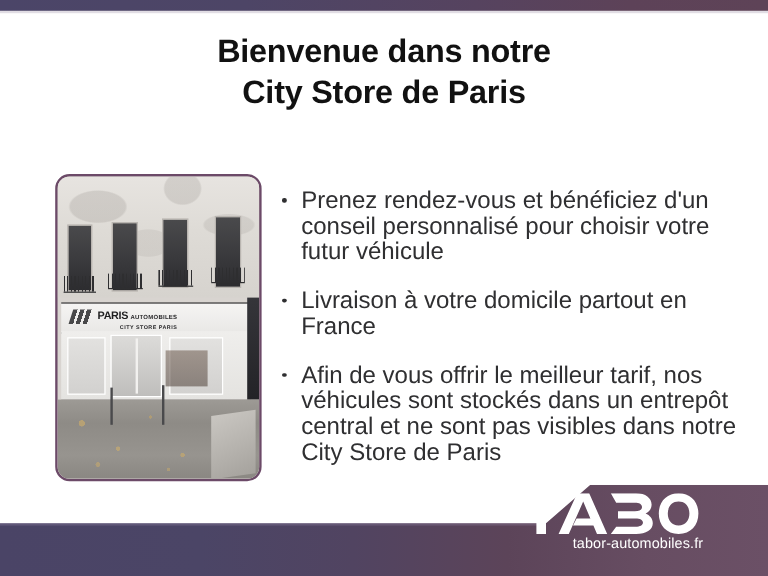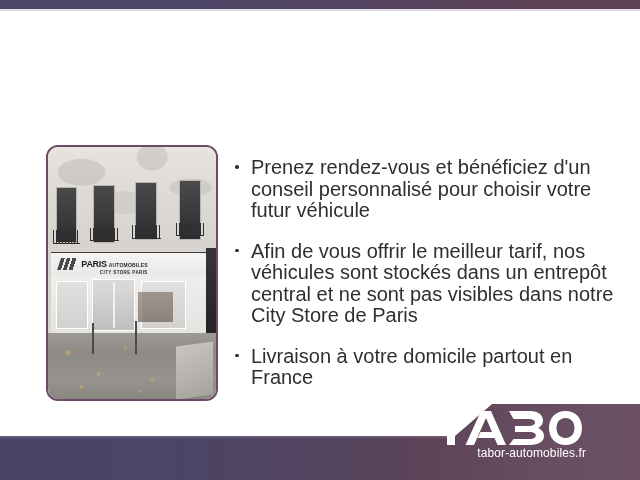--- a/index.html
+++ b/index.html
@@ -219,20 +219,24 @@
   }
 </style>
 </head>
 <body>
 
 <div class="slide">
 
   <div class="top-bar"></div>
   <div class="top-bar-shade"></div>
 
+  <div class="title">
+    <span class="line">Bienvenue dans notre</span>
+    <span class="line">City Store de Paris</span>
+  </div>
 
   <div class="photo-frame">
     <div class="photo">
 
       <div class="facade"></div>
       <div class="win w1"></div>
       <div class="win w2"></div>
       <div class="win w3"></div>
       <div class="win w4"></div>
       <div class="railing r1"></div>
@@ -266,25 +270,25 @@
     </div>
   </div>
 
   <div class="bullets">
     <div class="bullet">
       <span class="dot"></span>
       <span class="txt">Prenez rendez-vous et bénéficiez d'un conseil personnalisé pour choisir votre futur véhicule</span>
     </div>
     <div class="bullet">
       <span class="dot"></span>
-      <span class="txt">Afin de vous offrir le meilleur tarif, nos véhicules sont stockés dans un entrepôt central et ne sont pas visibles dans notre City Store de Paris</span>
+      <span class="txt">Livraison à votre domicile partout en France</span>
     </div>
     <div class="bullet">
       <span class="dot"></span>
-      <span class="txt">Livraison à votre domicile partout en France</span>
+      <span class="txt">Afin de vous offrir le meilleur tarif, nos véhicules sont stockés dans un entrepôt central et ne sont pas visibles dans notre City Store de Paris</span>
     </div>
   </div>
 
   <div class="bottom">
     <div class="bottom-shape"></div>
     <div class="bottom-highlight"></div>
 
     <div class="logo-block">
       <svg class="logo-svg" width="152" height="34" viewBox="0 0 152 34">
         <g fill="#ffffff">

